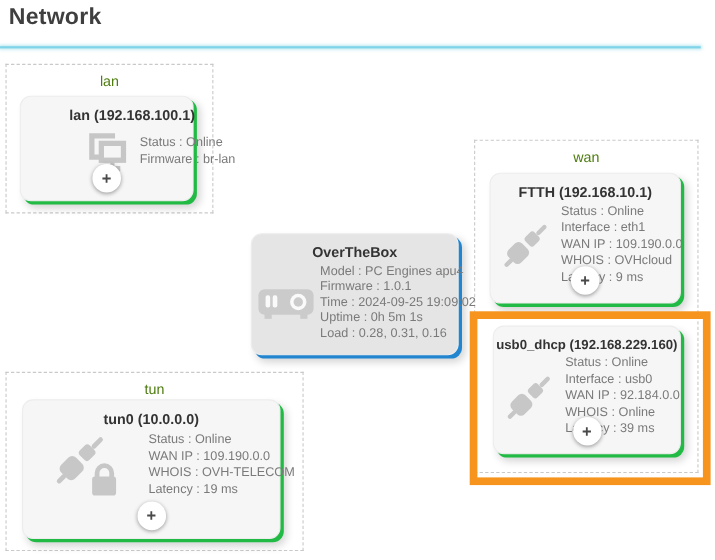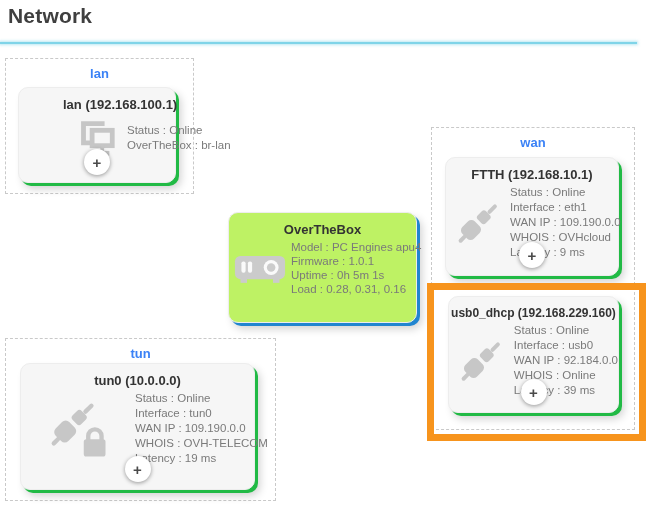--- a/index.html
+++ b/index.html
@@ -6,32 +6,32 @@
     --green:#21ba45; --blue:#2185d0; --orange:#f7941d; --divider:#7fd4e8;
   }
   html,body{margin:0;padding:0;background:#fff;}
   body{font-family:"Liberation Sans", sans-serif;}
   .stage{position:relative;width:650px;height:509px;background:#fff;overflow:hidden;}
 
   .page-title{position:absolute;left:8px;top:4px;margin:0;font-size:21px;font-weight:bold;color:#3f3f3f;letter-spacing:.2px;}
   .divider{position:absolute;left:0;top:42px;width:637px;height:2px;background:var(--divider);box-shadow:0 0 3px 1px rgba(127,212,232,.55);}
 
   .group{position:absolute;border:1px dashed #c9c9c9;box-sizing:border-box;}
-  .group-label{position:absolute;top:7px;left:0;right:0;text-align:center;font-weight:bold;font-size:13px;color:#3b82f6;}
+  .group-label{position:absolute;top:7px;left:0;right:0;text-align:center;font-weight:normal;font-size:13px;color:#4d7c0f;}
   #group-lan{left:5px;top:58px;width:189px;height:136px;}
   #group-wan{left:431px;top:127px;width:204px;height:303px;}
   #group-tun{left:5px;top:338px;width:271px;height:163px;}
 
   .card{position:absolute;background:#f6f6f6;border:1px solid #ededed;border-radius:10px;box-sizing:border-box;
         box-shadow:3px 3px 0 var(--green), 5px 6px 8px rgba(0,0,0,.18);z-index:2;}
   #card-lan {left:18px; top:87px; width:158px;height:96px;padding-left:44px;}
   #card-ftth{left:445px;top:157px;width:174px;height:119px;}
   #card-usb0{left:448px;top:296px;width:171px;height:117px;}
   #card-tun0{left:20px; top:363px;width:235px;height:127px;}
-  #card-device{left:228px;top:212px;width:189px;height:111px;background:#bef264;
+  #card-device{left:228px;top:212px;width:189px;height:111px;background:#e5e5e5;
         box-shadow:3px 3px 0 var(--blue), 5px 6px 8px rgba(0,0,0,.18);}
 
   .card-title{text-align:center;font-weight:bold;font-size:13px;color:#333;margin-top:9px;white-space:nowrap;}
   #card-usb0 .card-title{font-size:12px;}
   .card-body{display:flex;margin-top:3px;align-items:center;justify-content:space-between;}
   .icon-col{flex:0 0 64px;display:flex;align-items:center;justify-content:center;}
   #card-tun0 .icon-col{flex:0 0 114px;}
   #card-device .icon-col{flex:0 0 62px;}
   .card-lines{font-size:11.5px;color:#7a7a7a;line-height:15px;white-space:nowrap;}
   #card-device .card-lines{line-height:14px;}
@@ -63,21 +63,21 @@
       <span class="icon-col">
         <svg width="46" height="46" viewBox="0 0 48 48" fill="none" stroke="#c6c6c6" stroke-width="5">
           <path d="M34 9 H12 V29 H19"></path>
           <rect x="21" y="16" width="21" height="16"></rect>
           <path d="M31.5 32 V38" stroke-width="4"></path>
           <path d="M24 40 H39" stroke-width="5"></path>
         </svg>
       </span>
       <div class="card-lines">
         <div>Status : Online</div>
-        <div>OverTheBox : br-lan</div>
+        <div>Firmware : br-lan</div>
       </div>
     </div>
     <button class="plus-btn">+</button>
   </div>
 
   <div class="card" id="card-device">
     <div class="card-title">OverTheBox</div>
     <div class="card-body">
       <span class="icon-col">
         <svg width="52" height="40" viewBox="0 0 56 40">
@@ -86,20 +86,21 @@
           <rect x="15" y="13" width="4.5" height="12" rx="2" fill="#fafafa"></rect>
           <circle cx="40" cy="19.5" r="8" fill="#fafafa"></circle>
           <circle cx="40" cy="19.5" r="4.6" fill="#cbcbcb"></circle>
           <rect x="7" y="31" width="7" height="5" fill="#cbcbcb"></rect>
           <rect x="42" y="31" width="7" height="5" fill="#cbcbcb"></rect>
         </svg>
       </span>
       <div class="card-lines">
         <div>Model : PC Engines apu4</div>
         <div>Firmware : 1.0.1</div>
+        <div>Time : 2024-09-25 19:09:02</div>
         <div>Uptime : 0h 5m 1s</div>
         <div>Load : 0.28, 0.31, 0.16</div>
       </div>
     </div>
   </div>
 
   <section class="group" id="group-wan">
     <div class="group-label">wan</div>
   </section>
 
@@ -169,21 +170,20 @@
               <rect x="26" y="19.2" width="10" height="9.6" rx="2.6"></rect>
               <rect x="36" y="22.5" width="10" height="3.4" rx="1.7"></rect>
             </g>
           </g>
           <path d="M33 34 v-3.5 a5.2 5.2 0 0 1 10.4 0 V34" fill="none" stroke="#c7c7c7" stroke-width="3.4"></path>
           <rect x="29.5" y="33" width="17" height="13.5" rx="2"></rect>
         </svg>
       </span>
       <div class="card-lines">
         <div>Status : Online</div>
-        <div>Interface : tun0</div>
         <div>WAN IP : 109.190.0.0</div>
         <div>WHOIS : OVH-TELECOM</div>
         <div>Latency : 19 ms</div>
       </div>
     </div>
     <button class="plus-btn">+</button>
   </div>
 
 </div>
 

